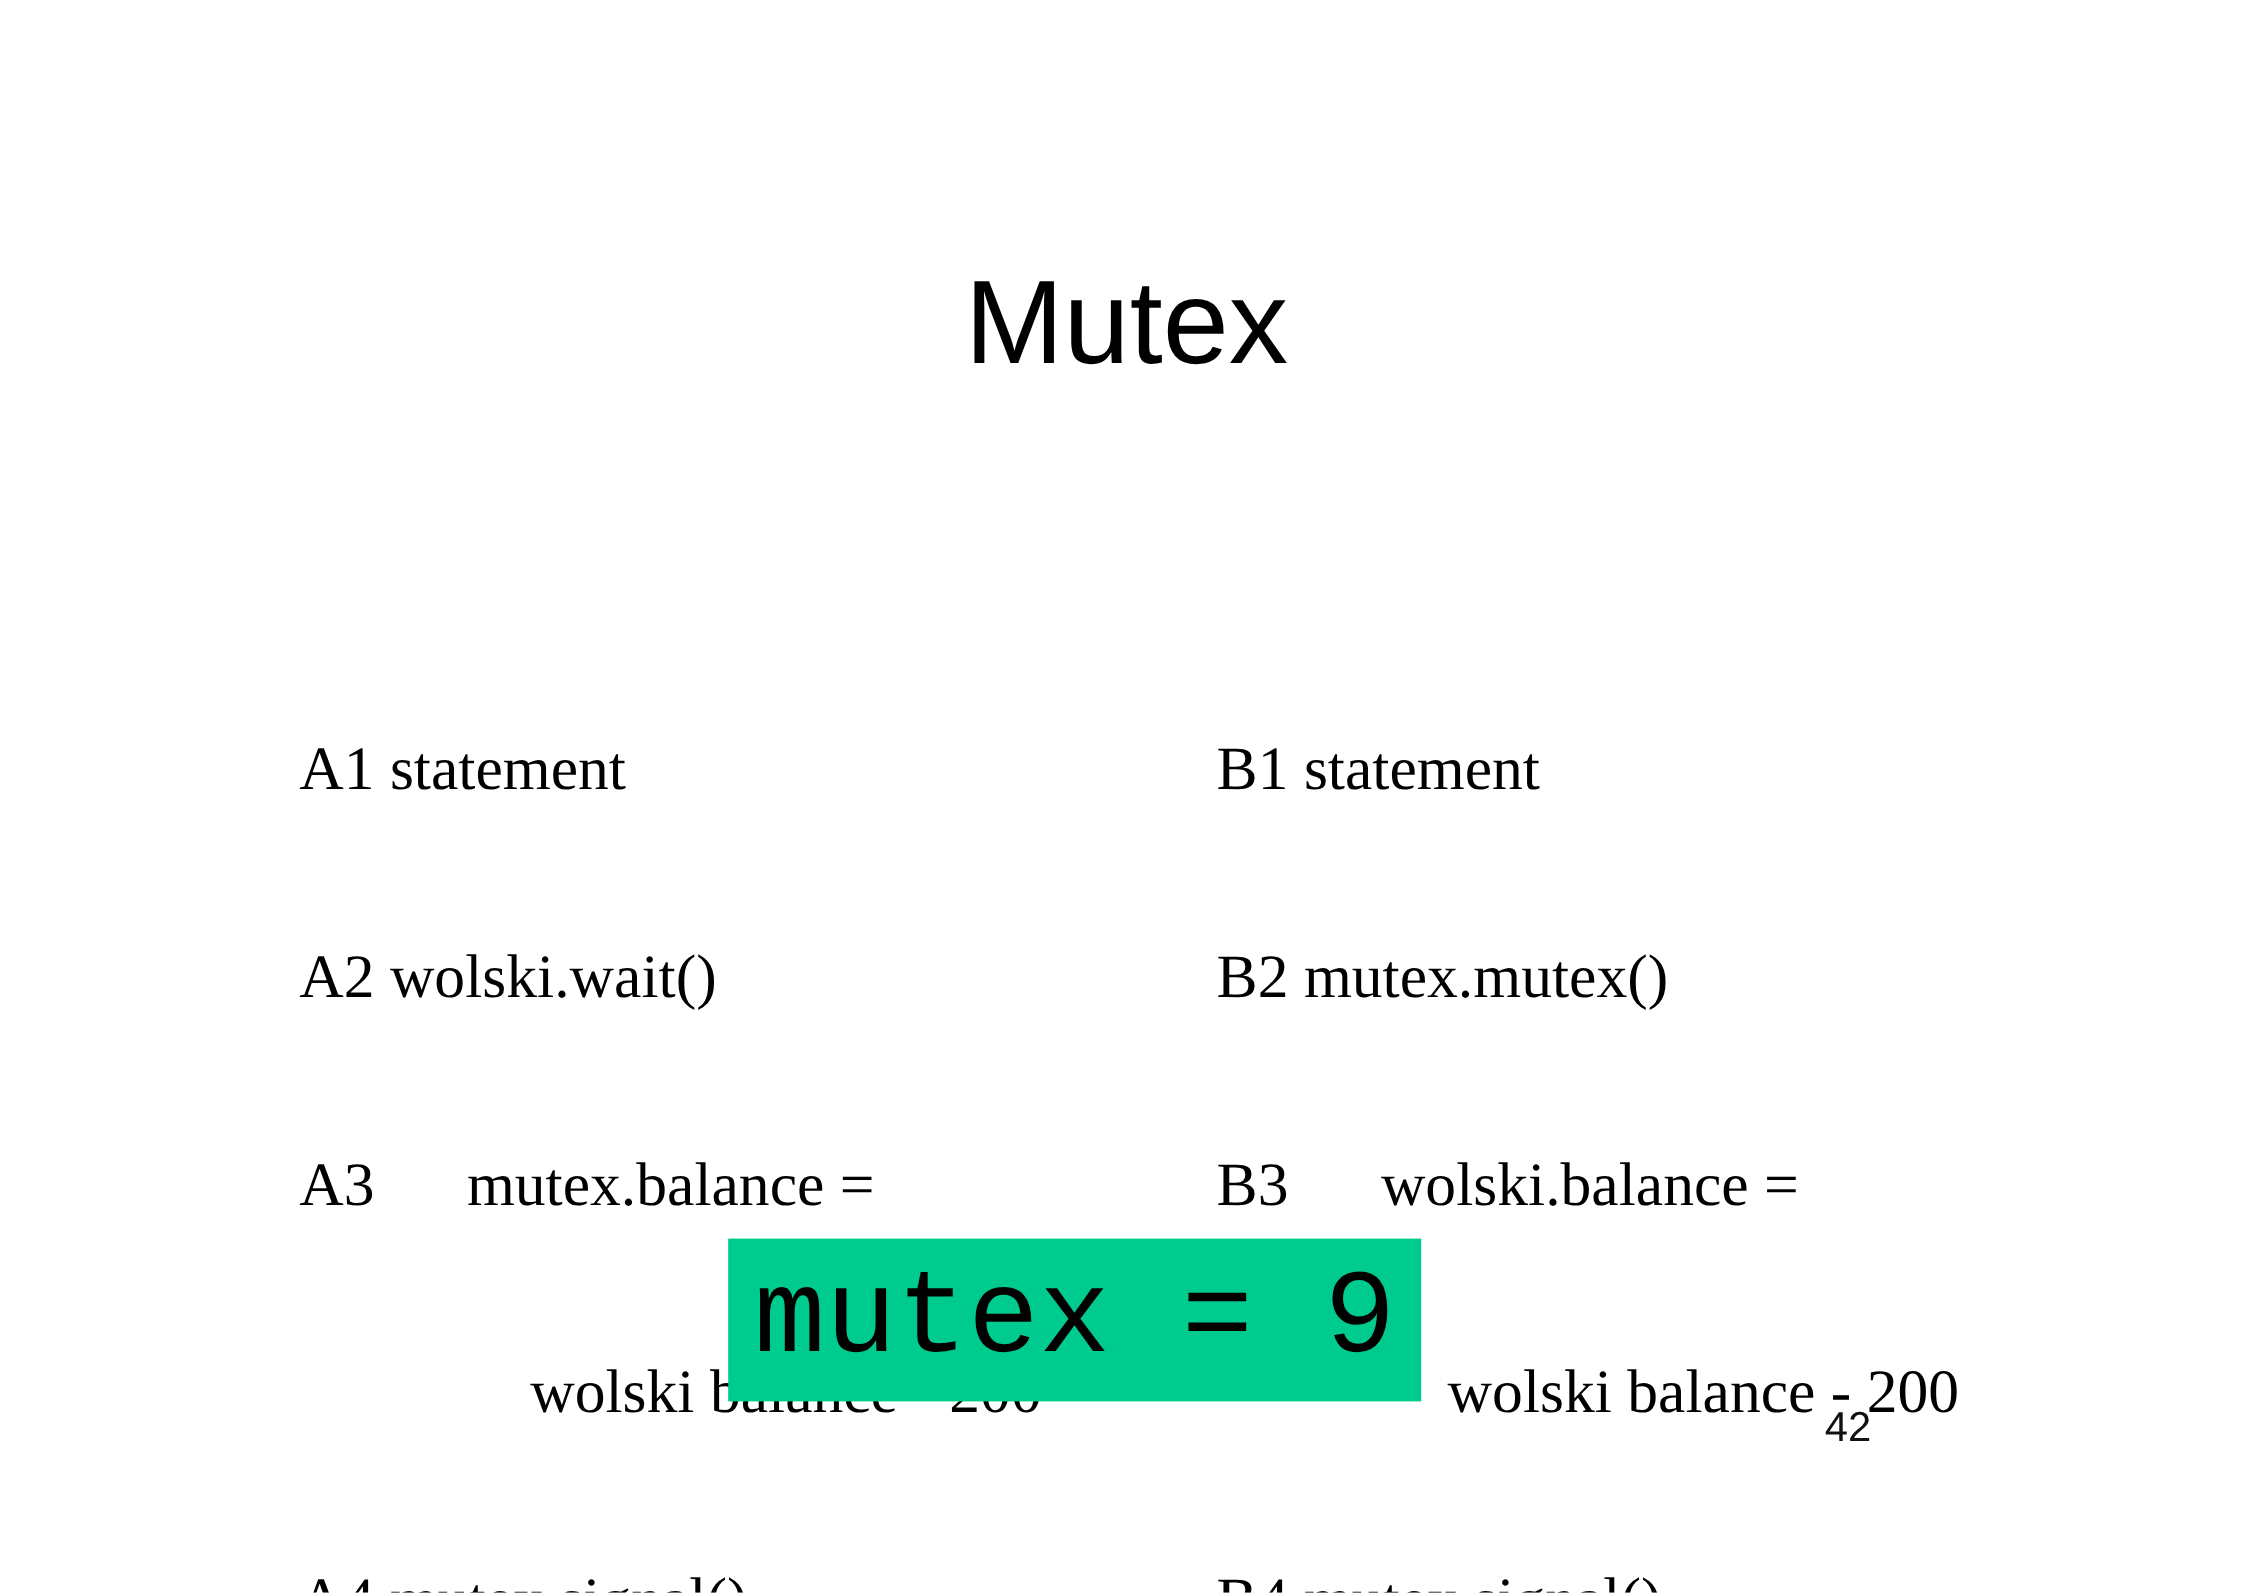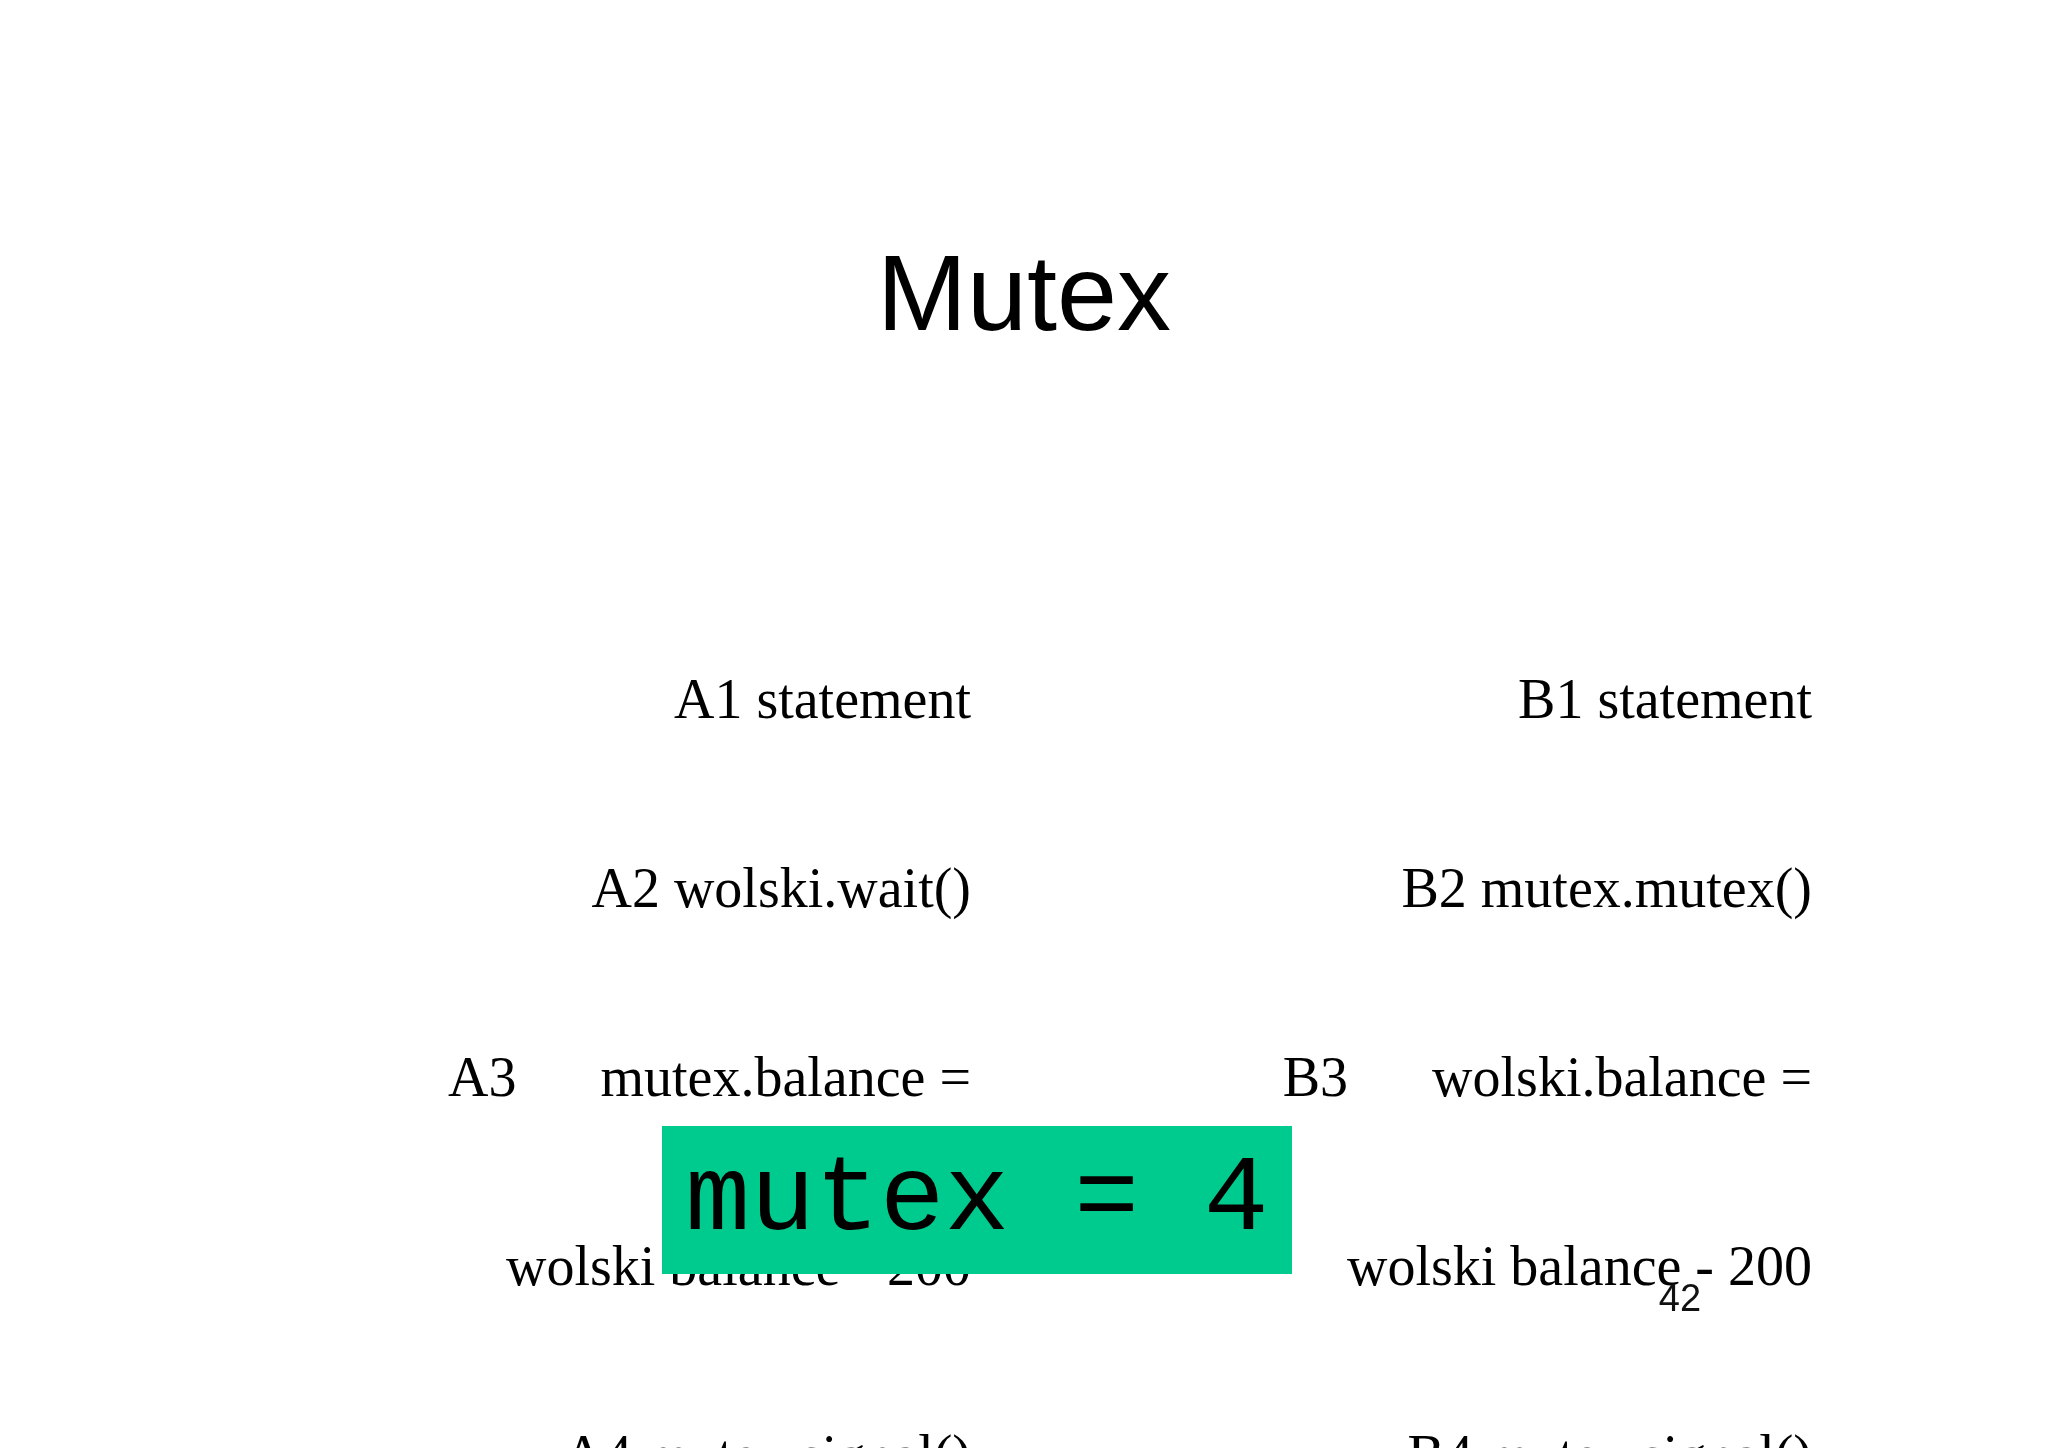--- a/index.html
+++ b/index.html
@@ -32,21 +32,20 @@
   .code-col {
     position: absolute;
     top: 542px;
     font-size: 56px;
     line-height: 63px;
     white-space: pre;
   }
   .code-col .code-line {
     height: 63px;
     padding-left: 6px;
-    text-align: right;
   }
   .col-a { left: 266px; width: 705px; }
   .col-b { left: 1100px; width: 712px; }
   .mono {
     font-family: "Liberation Mono", "DejaVu Sans Mono", monospace;
     font-size: 108px;
     line-height: 120px;
     white-space: pre;
     color: #000000;
   }
@@ -97,18 +96,18 @@
     <div class="code-line">B1 statement</div>
     <div class="code-line">B2 mutex.mutex()</div>
     <div class="code-line">B3      wolski.balance =</div>
     <div class="code-line">               wolski balance - 200</div>
     <div class="code-line">B4 mutex.signal()</div>
     
   </div>
 
 
   <div class="mutex-box" style="background-color: rgb(0, 203, 142);">
-    <span class="mono">mutex = 4</span>
+    <span class="mono">mutex = 9</span>
   </div>
 
   <div class="page-number">42</div>
 
 </div>
 
 </body></html>

